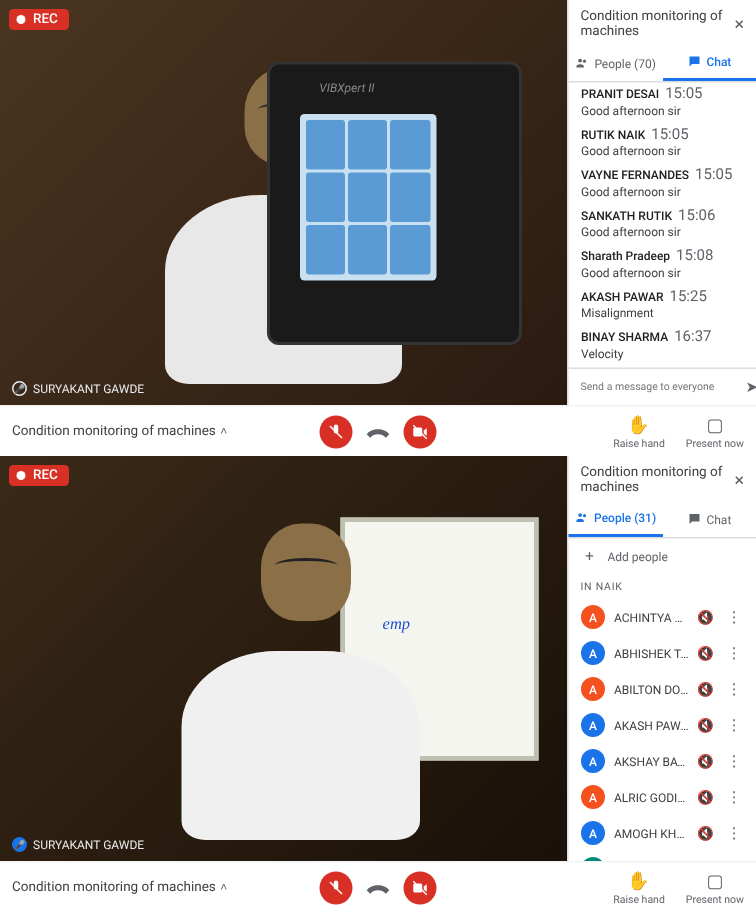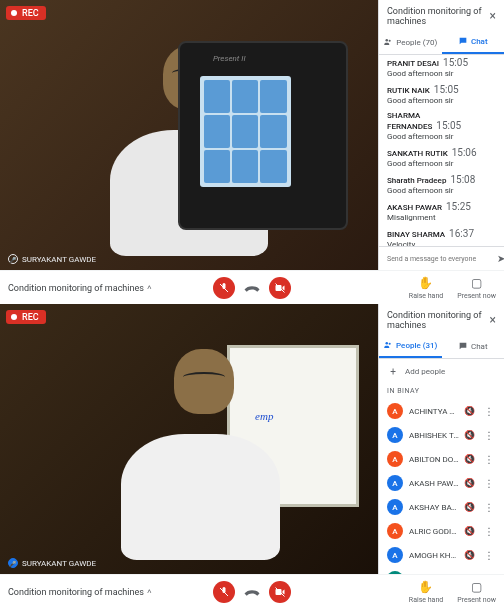--- a/index.html
+++ b/index.html
@@ -71,21 +71,21 @@
   <div class="main-area">
     <div class="video-area">
       <div class="video-content">
         <div class="person-sim">
           <div class="body-sim"></div>
           <div class="head">
               <div class="glasses"></div>
             </div>
         </div>
         <div class="device-sim">
-          <div class="device-label">Present II</div>
+          <div class="device-label">VIBXpert II</div>
           <div class="device-screen">
               <div class="screen-grid">
                 <div class="screen-icon"></div>
                 <div class="screen-icon"></div>
                 <div class="screen-icon"></div>
                 <div class="screen-icon"></div>
                 <div class="screen-icon"></div>
                 <div class="screen-icon"></div>
                 <div class="screen-icon"></div>
                 <div class="screen-icon"></div>
@@ -118,21 +118,21 @@
         <div class="tab active">
           <svg class="tab-icon" viewBox="0 0 24 24" fill="#1a73e8">
               <path d="M4 4h16v12H8l-4 4z"></path>
             </svg>
           <span>Chat</span>
         </div>
       </div>
       <div class="chat-body" id="chat-body-top">
           <div class="chat-msg"><span class="chat-sender">PRANIT DESAI</span><span class="chat-time">15:05</span><div class="chat-text">Good afternoon sir</div></div>
           <div class="chat-msg"><span class="chat-sender">RUTIK NAIK</span><span class="chat-time">15:05</span><div class="chat-text">Good afternoon sir</div></div>
-          <div class="chat-msg"><span class="chat-sender">SHARMA FERNANDES</span><span class="chat-time">15:05</span><div class="chat-text">Good afternoon sir</div></div>
+          <div class="chat-msg"><span class="chat-sender">VAYNE FERNANDES</span><span class="chat-time">15:05</span><div class="chat-text">Good afternoon sir</div></div>
           <div class="chat-msg"><span class="chat-sender">SANKATH RUTIK</span><span class="chat-time">15:06</span><div class="chat-text">Good afternoon sir</div></div>
           <div class="chat-msg"><span class="chat-sender">Sharath Pradeep</span><span class="chat-time">15:08</span><div class="chat-text">Good afternoon sir</div></div>
           <div class="chat-msg"><span class="chat-sender">AKASH PAWAR</span><span class="chat-time">15:25</span><div class="chat-text">Misalignment</div></div>
           <div class="chat-msg"><span class="chat-sender">BINAY SHARMA</span><span class="chat-time">16:37</span><div class="chat-text">Velocity</div></div>
         </div>
       <div class="chat-input-row">
         <input class="chat-input" placeholder="Send a message to everyone" style="">
         <span class="send-icon">➤</span>
       </div>
     </div>
@@ -215,21 +215,21 @@
           <svg class="tab-icon" viewBox="0 0 24 24" fill="#5f6368">
               <path d="M4 4h16v12H8l-4 4z"></path>
             </svg>
           <span>Chat</span>
         </div>
       </div>
       <div class="add-people">
         <span class="add-circle">+</span>
         <span>Add people</span>
       </div>
-      <div class="section-label">IN BINAY</div>
+      <div class="section-label">IN NAIK</div>
       <div class="people-body" id="people-body-bottom">
           <div class="person-row">
             <div class="avatar av-orange">A</div>
             <div class="person-name">ACHINTYA KAMBLI (You)</div>
             <span class="person-mic">🔇</span>
             <span class="person-more">⋮</span>
           </div>
           <div class="person-row">
             <div class="avatar av-blue">A</div>
             <div class="person-name">ABHISHEK TARI</div>

